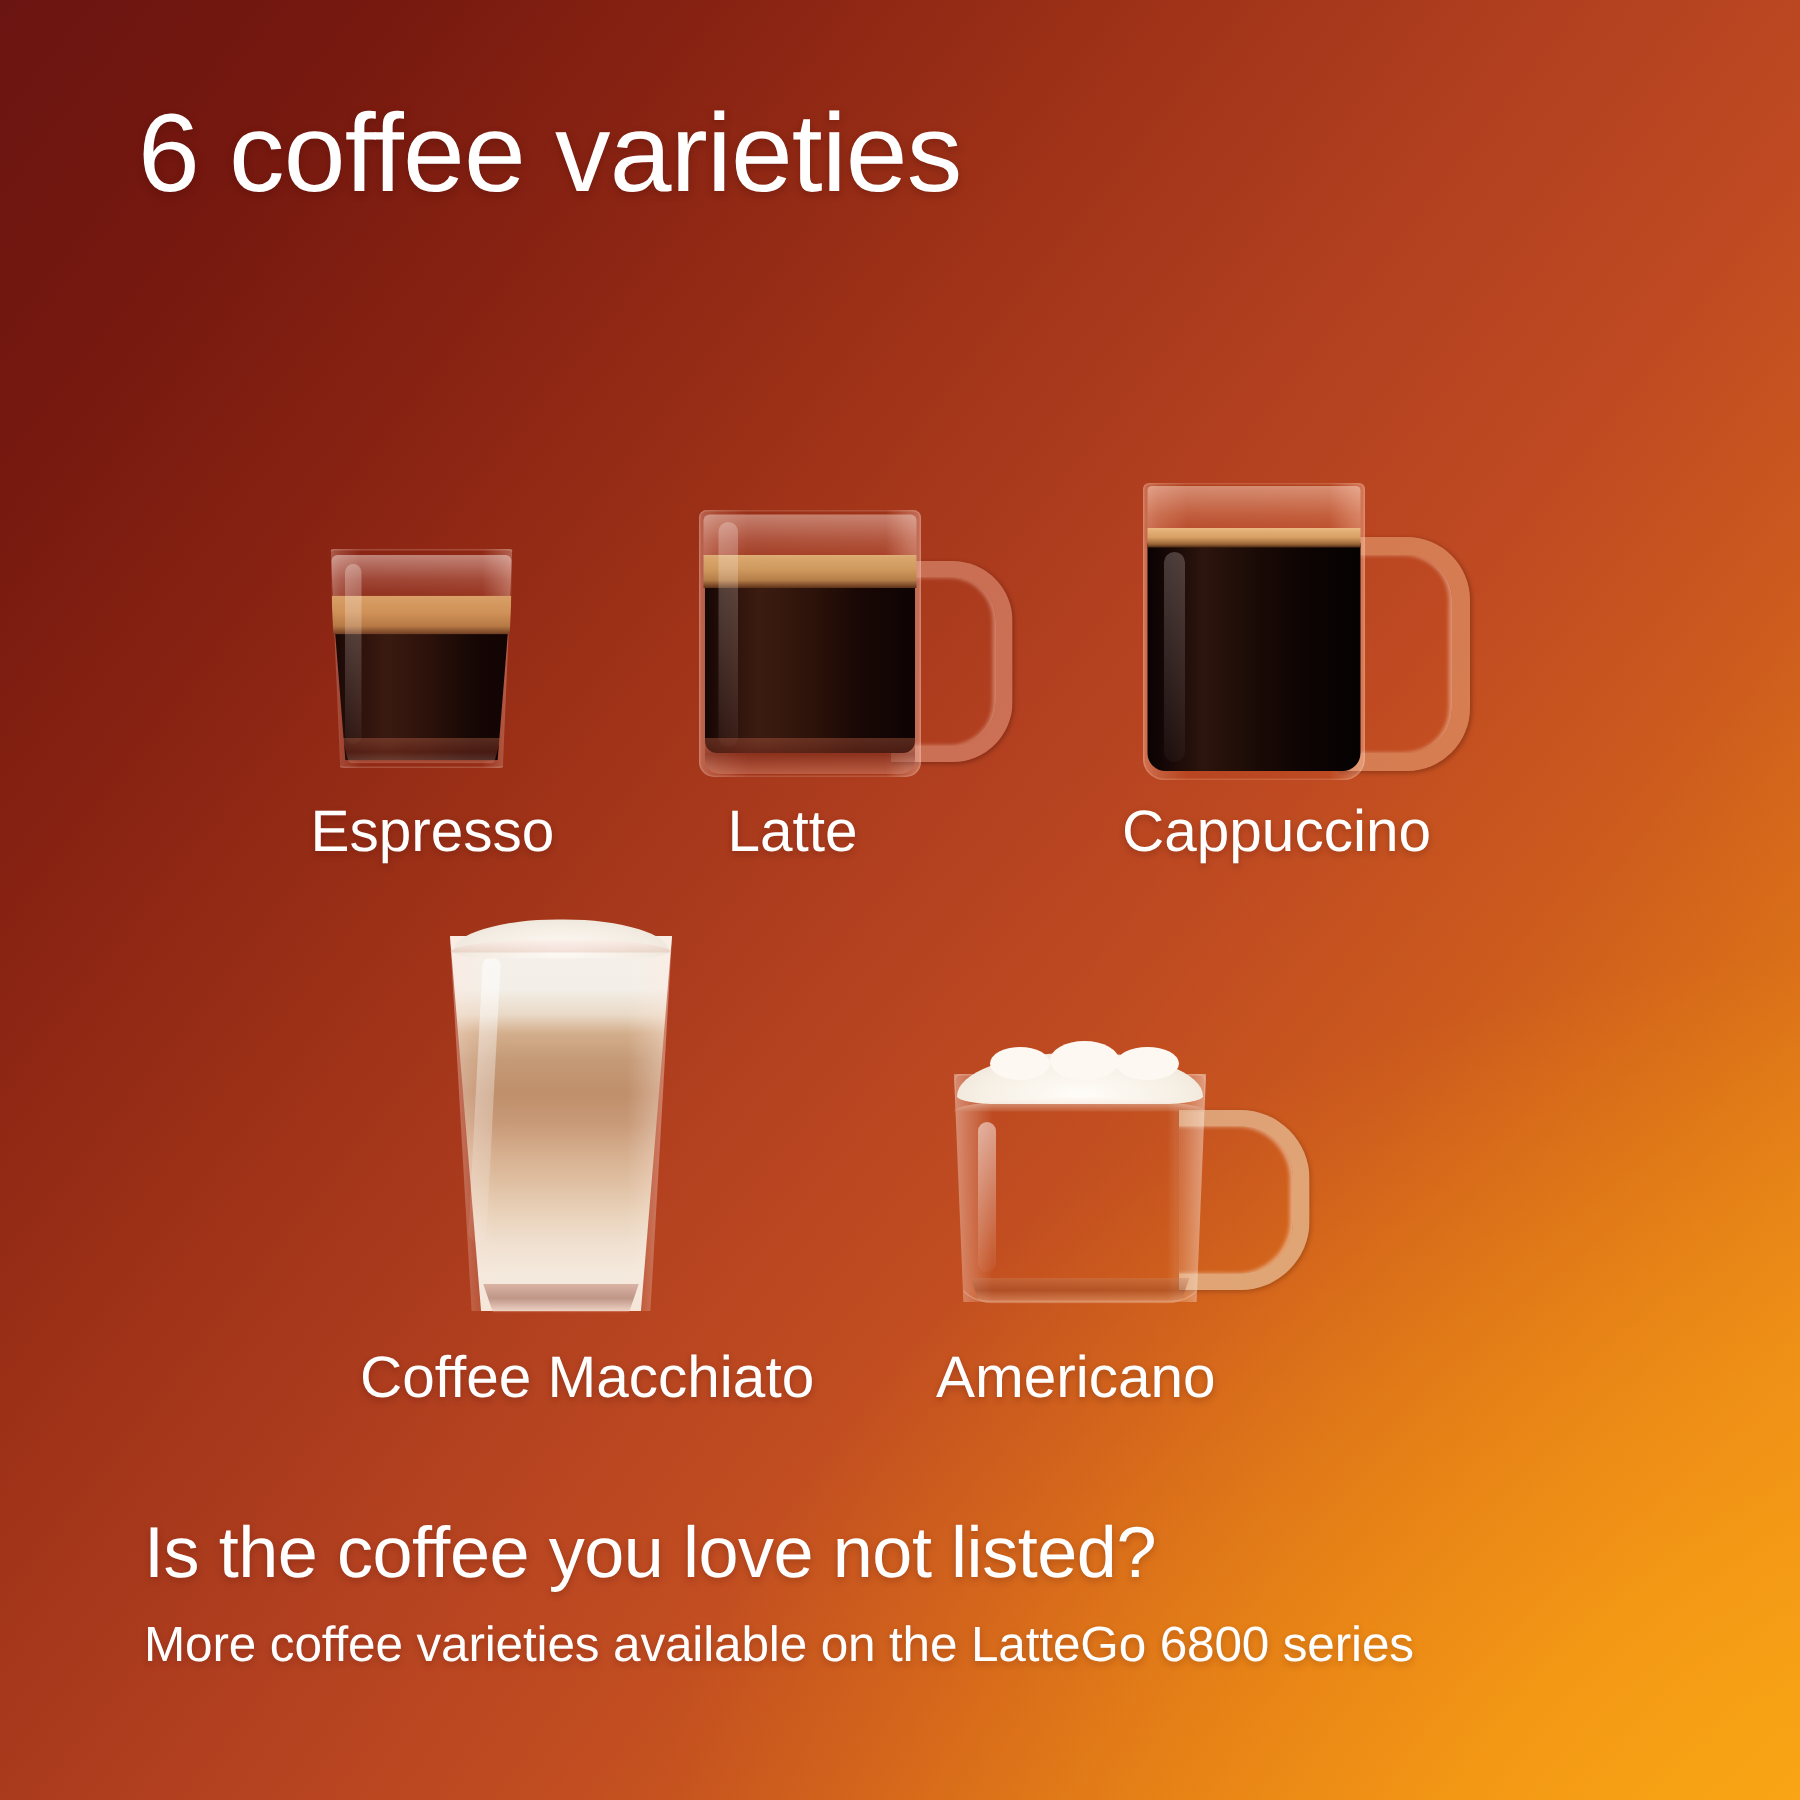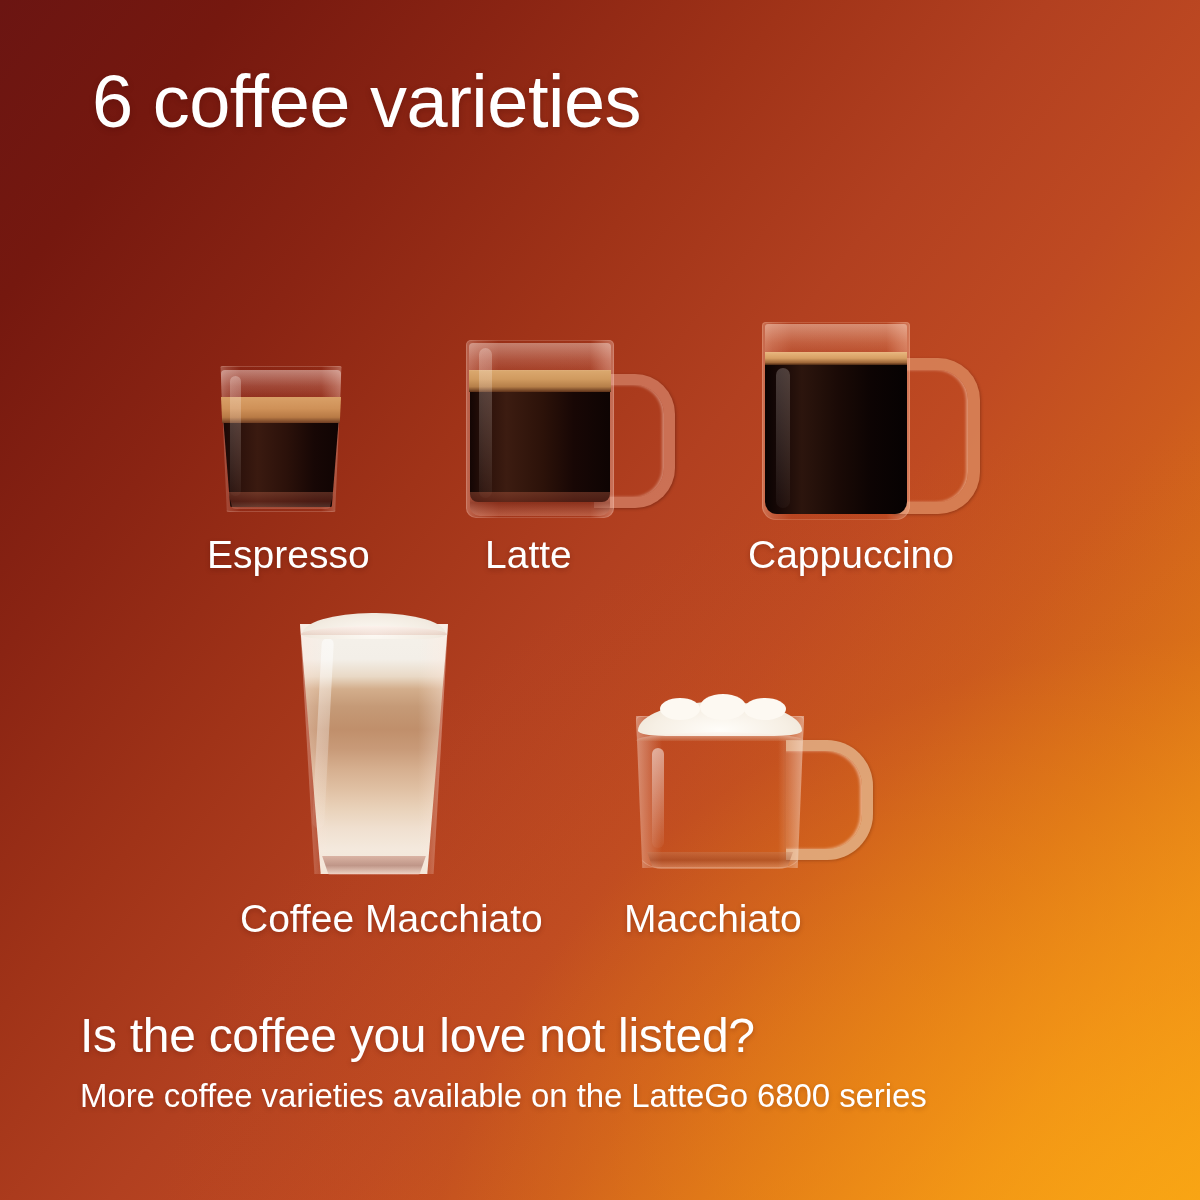--- a/index.html
+++ b/index.html
@@ -48,21 +48,21 @@
     display: block;
     font-size: 74px;
     font-weight: 700;
     margin-top: 12px;
     text-shadow: 0 2px 6px rgba(70,10,5,0.30);
   }
 
   
   .footer {
     position: absolute;
-    left: 80px;
+    left: 96px;
     top: 1008px;
     width: 1020px;
     color: #ffffff;
   }
   .footer .f1 {
     display: block;
     font-size: 48px;
     font-weight: 400;
     letter-spacing: -0.3px;
     text-shadow: 0 2px 5px rgba(70,10,5,0.25);
@@ -398,20 +398,20 @@
     <div class="cp-sheen-r"></div>
     <div class="cp-shine"></div>
     <div class="cp-foam">
       <b1></b1>
       <b2></b2>
       <b3></b3>
     </div>
     <div class="cp-rim"></div>
     <div class="cp-base"></div>
   </div>
-  <div class="drink-label" style="left:624px; top:897px;">Macchiato</div>
+  <div class="drink-label" style="left:624px; top:897px;">Americano</div>
 
   <div class="footer">
     <span class="f1">Is the coffee you love not listed?</span>
     <span class="f2">More coffee varieties available on the LatteGo 6800 series</span>
   </div>
 
 </div>
 
 </body></html>

